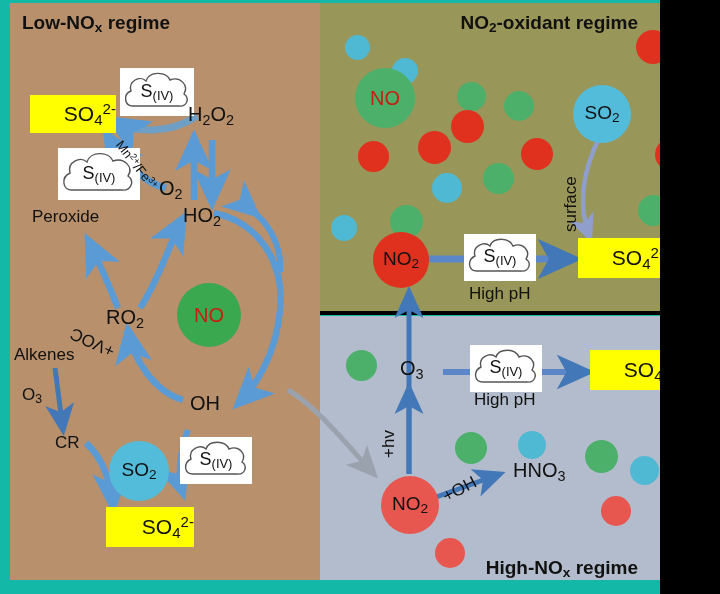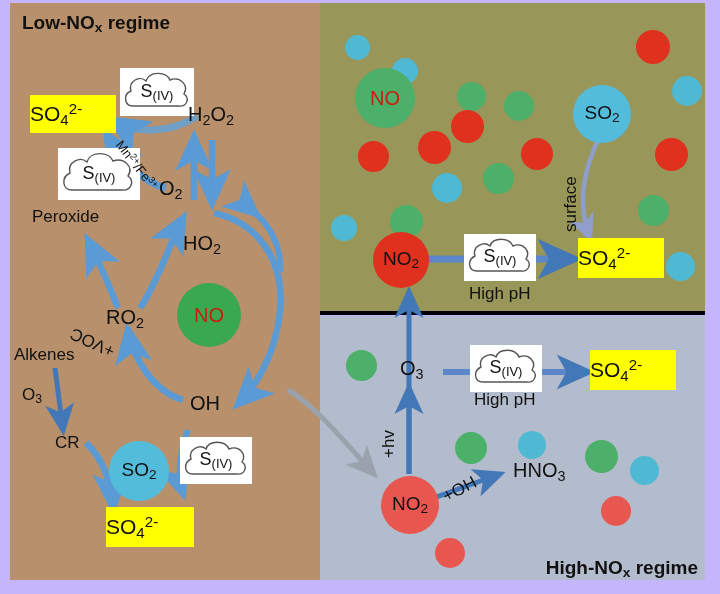--- a/index.html
+++ b/index.html
@@ -1,16 +1,16 @@
 <!DOCTYPE html>
 <html><head>
 <meta charset="utf-8">
 <style>
   html,body{margin:0;padding:0;background:#000;}
-  #stage{position:relative;width:720px;height:594px;background:#c4b5fd;overflow:hidden;
+  #stage{position:relative;width:660px;height:594px;background:#14b8a6;overflow:hidden;
          font-family:"Liberation Sans",sans-serif;text-decoration:underline;}
 
   
   .panel{position:absolute;}
   #panel-low  {left:10px; top:3px;  width:310px; height:577px; background:#b8906b;}
   #panel-ox   {left:320px;top:3px;  width:385px; height:310px; background:#989659;}
   #panel-high {left:320px;top:316px;width:385px; height:264px; background:#b3bccc;}
   #divider-h  {left:320px;top:311px;width:385px;height:4px;background:#000;}
 
   
@@ -32,21 +32,21 @@
   .c-red  {background:#e0301e;}
   .c-green{background:#3aa84f;}
   .c-blue {background:#4fb9d4;}
   .c-green-soft{background:#4cb06a;}
   .c-red-soft{background:#e8574f;}
   .c-blue-soft{background:#53bcdb;}
   .no-text{color:#c81e10;font-size:20px;}
 
   
   .ybox{position:absolute;background:#ffff00;display:flex;align-items:center;
-        justify-content:flex-start;font-size:21px;color:#111;}
+        justify-content:flex-end;font-size:21px;color:#111;}
 
   
   .cloudbox{position:absolute;background:#fff;display:flex;align-items:center;
             justify-content:center;}
   .cloudbox svg{position:absolute;left:0;top:0;width:100%;height:100%;}
   .cloudbox .ctext{position:relative;font-size:18px;color:#111;z-index:2;}
 
   
   .arrows{position:absolute;left:0;top:0;width:720px;height:594px;
           pointer-events:none;}
@@ -151,21 +151,21 @@
   <div class="lbl rot-mnfe" style="left:124px;top:138px;">
     Mn<span class="sup">2+</span>/Fe<span class="sup">3+</span>
   </div>
 
   <div class="lbl" style="left:159px;top:178px;text-align:right;">
     O<span class="sub">2</span>
   </div>
 
   <div class="lbl sm" style="left:32px;top:208px;">Peroxide</div>
 
-  <div class="lbl" style="left:183px;top:205px;margin-top:28px;">
+  <div class="lbl" style="left:183px;top:205px;">
     HO<span class="sub">2</span>
   </div>
 
   <div class="circ lbl-in c-green" style="left:177px;top:283px;width:64px;height:64px;">
     <span class="no-text" style="color: rgb(200, 30, 16);">NO</span>
   </div>
 
   <div class="lbl" style="left:106px;top:307px;">
     RO<span class="sub">2</span>
   </div>
@@ -190,20 +190,23 @@
     <svg viewBox="0 0 72 47" preserveAspectRatio="none">
       <path d="M13,37 C4,37 3,26 11,22 C8,12 20,7 26,12 C29,3 45,3 49,12 C59,8 67,17 62,25 C68,29 65,38 57,37 Z" fill="#fff" stroke="#555" stroke-width="1.4"></path>
     </svg>
     <span class="ctext">S<span class="sub">(IV)</span></span>
   </div>
 
   <div class="ybox" style="left: 106px; top: 507px; width: 88px; height: 40px; background: rgb(255, 255, 0);">
     <span>SO<span class="sub">4</span><span class="sup">2-</span></span>
   </div>
 
+  <div class="regime-title" id="title-ox">
+    <span>NO</span><span class="sub">2</span><span>-oxidant regime</span>
+  </div>
 
   <div class="circ c-blue" style="left:345px;top:35px;width:25px;height:25px;"></div>
   <div class="circ c-blue" style="left:392px;top:58px;width:26px;height:26px;"></div>
   <div class="circ lbl-in c-green-soft" style="left:355px;top:68px;width:60px;height:60px;">
     <span class="no-text" style="color: rgb(200, 30, 16);">NO</span>
   </div>
   <div class="circ c-green-soft" style="left:457px;top:82px;width:29px;height:29px;"></div>
   <div class="circ c-red" style="left:451px;top:110px;width:33px;height:33px;"></div>
   <div class="circ c-red" style="left:418px;top:131px;width:33px;height:33px;"></div>
   <div class="circ c-red" style="left:358px;top:141px;width:31px;height:31px;"></div>

